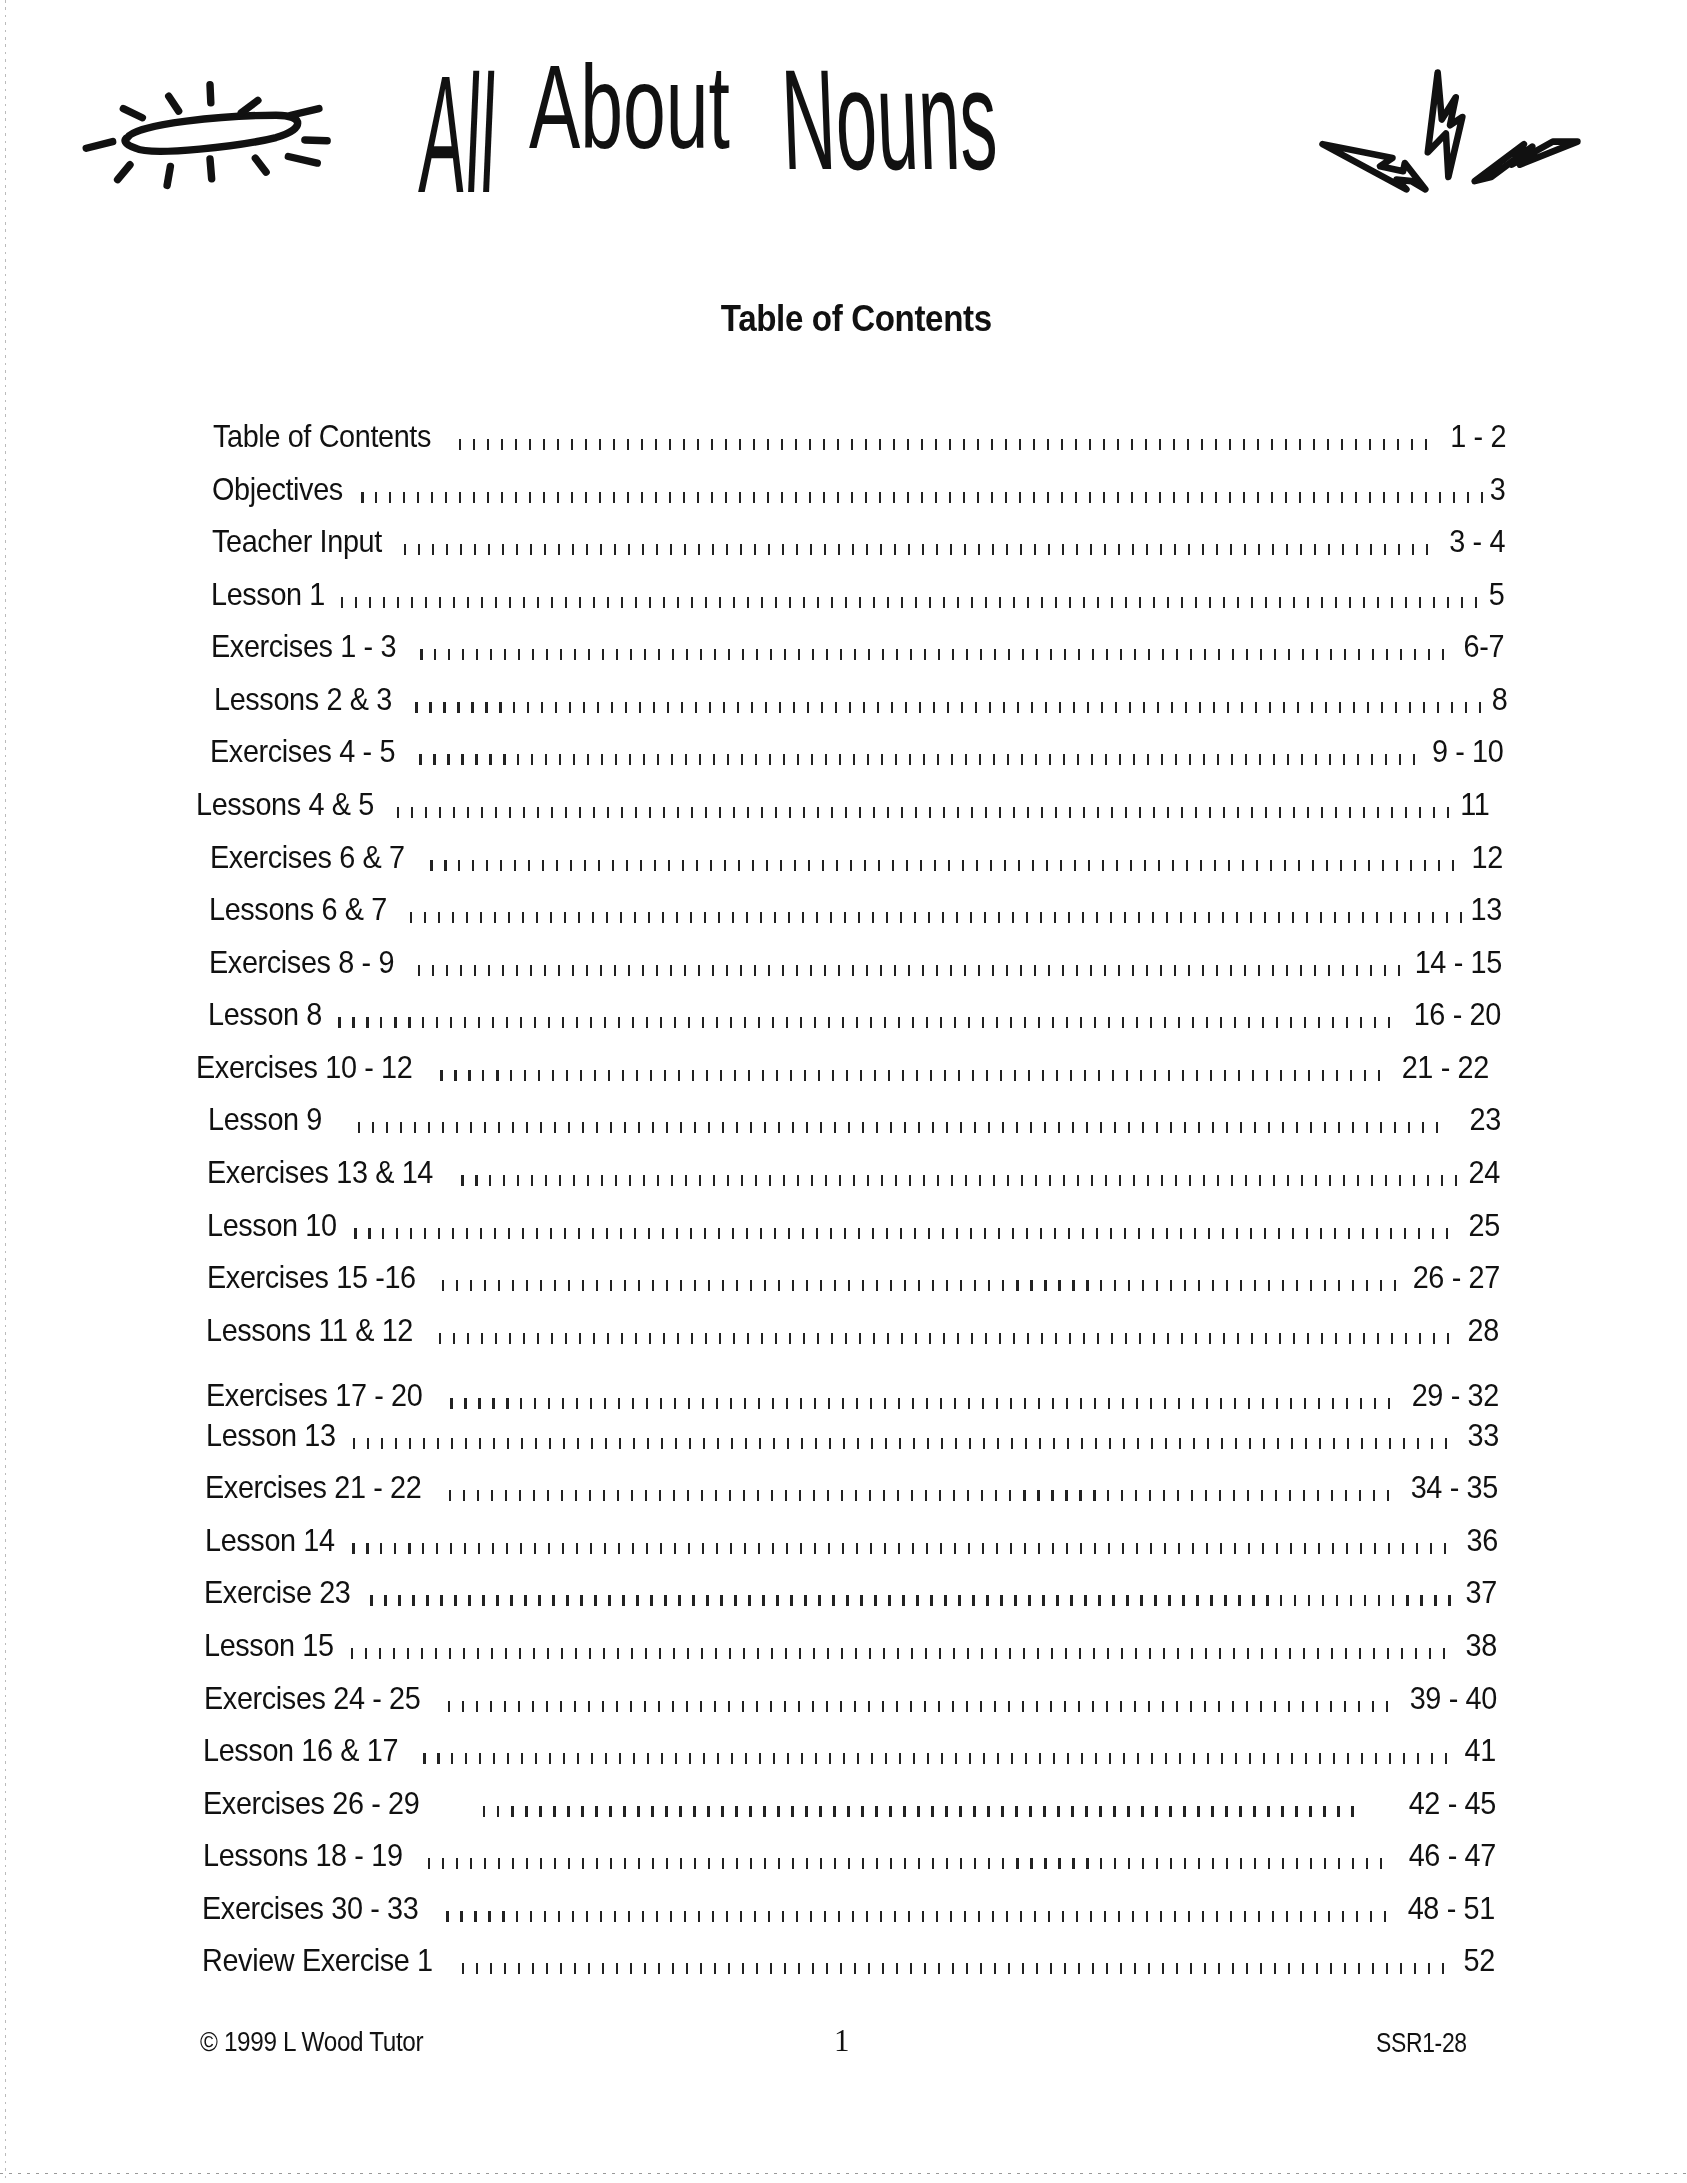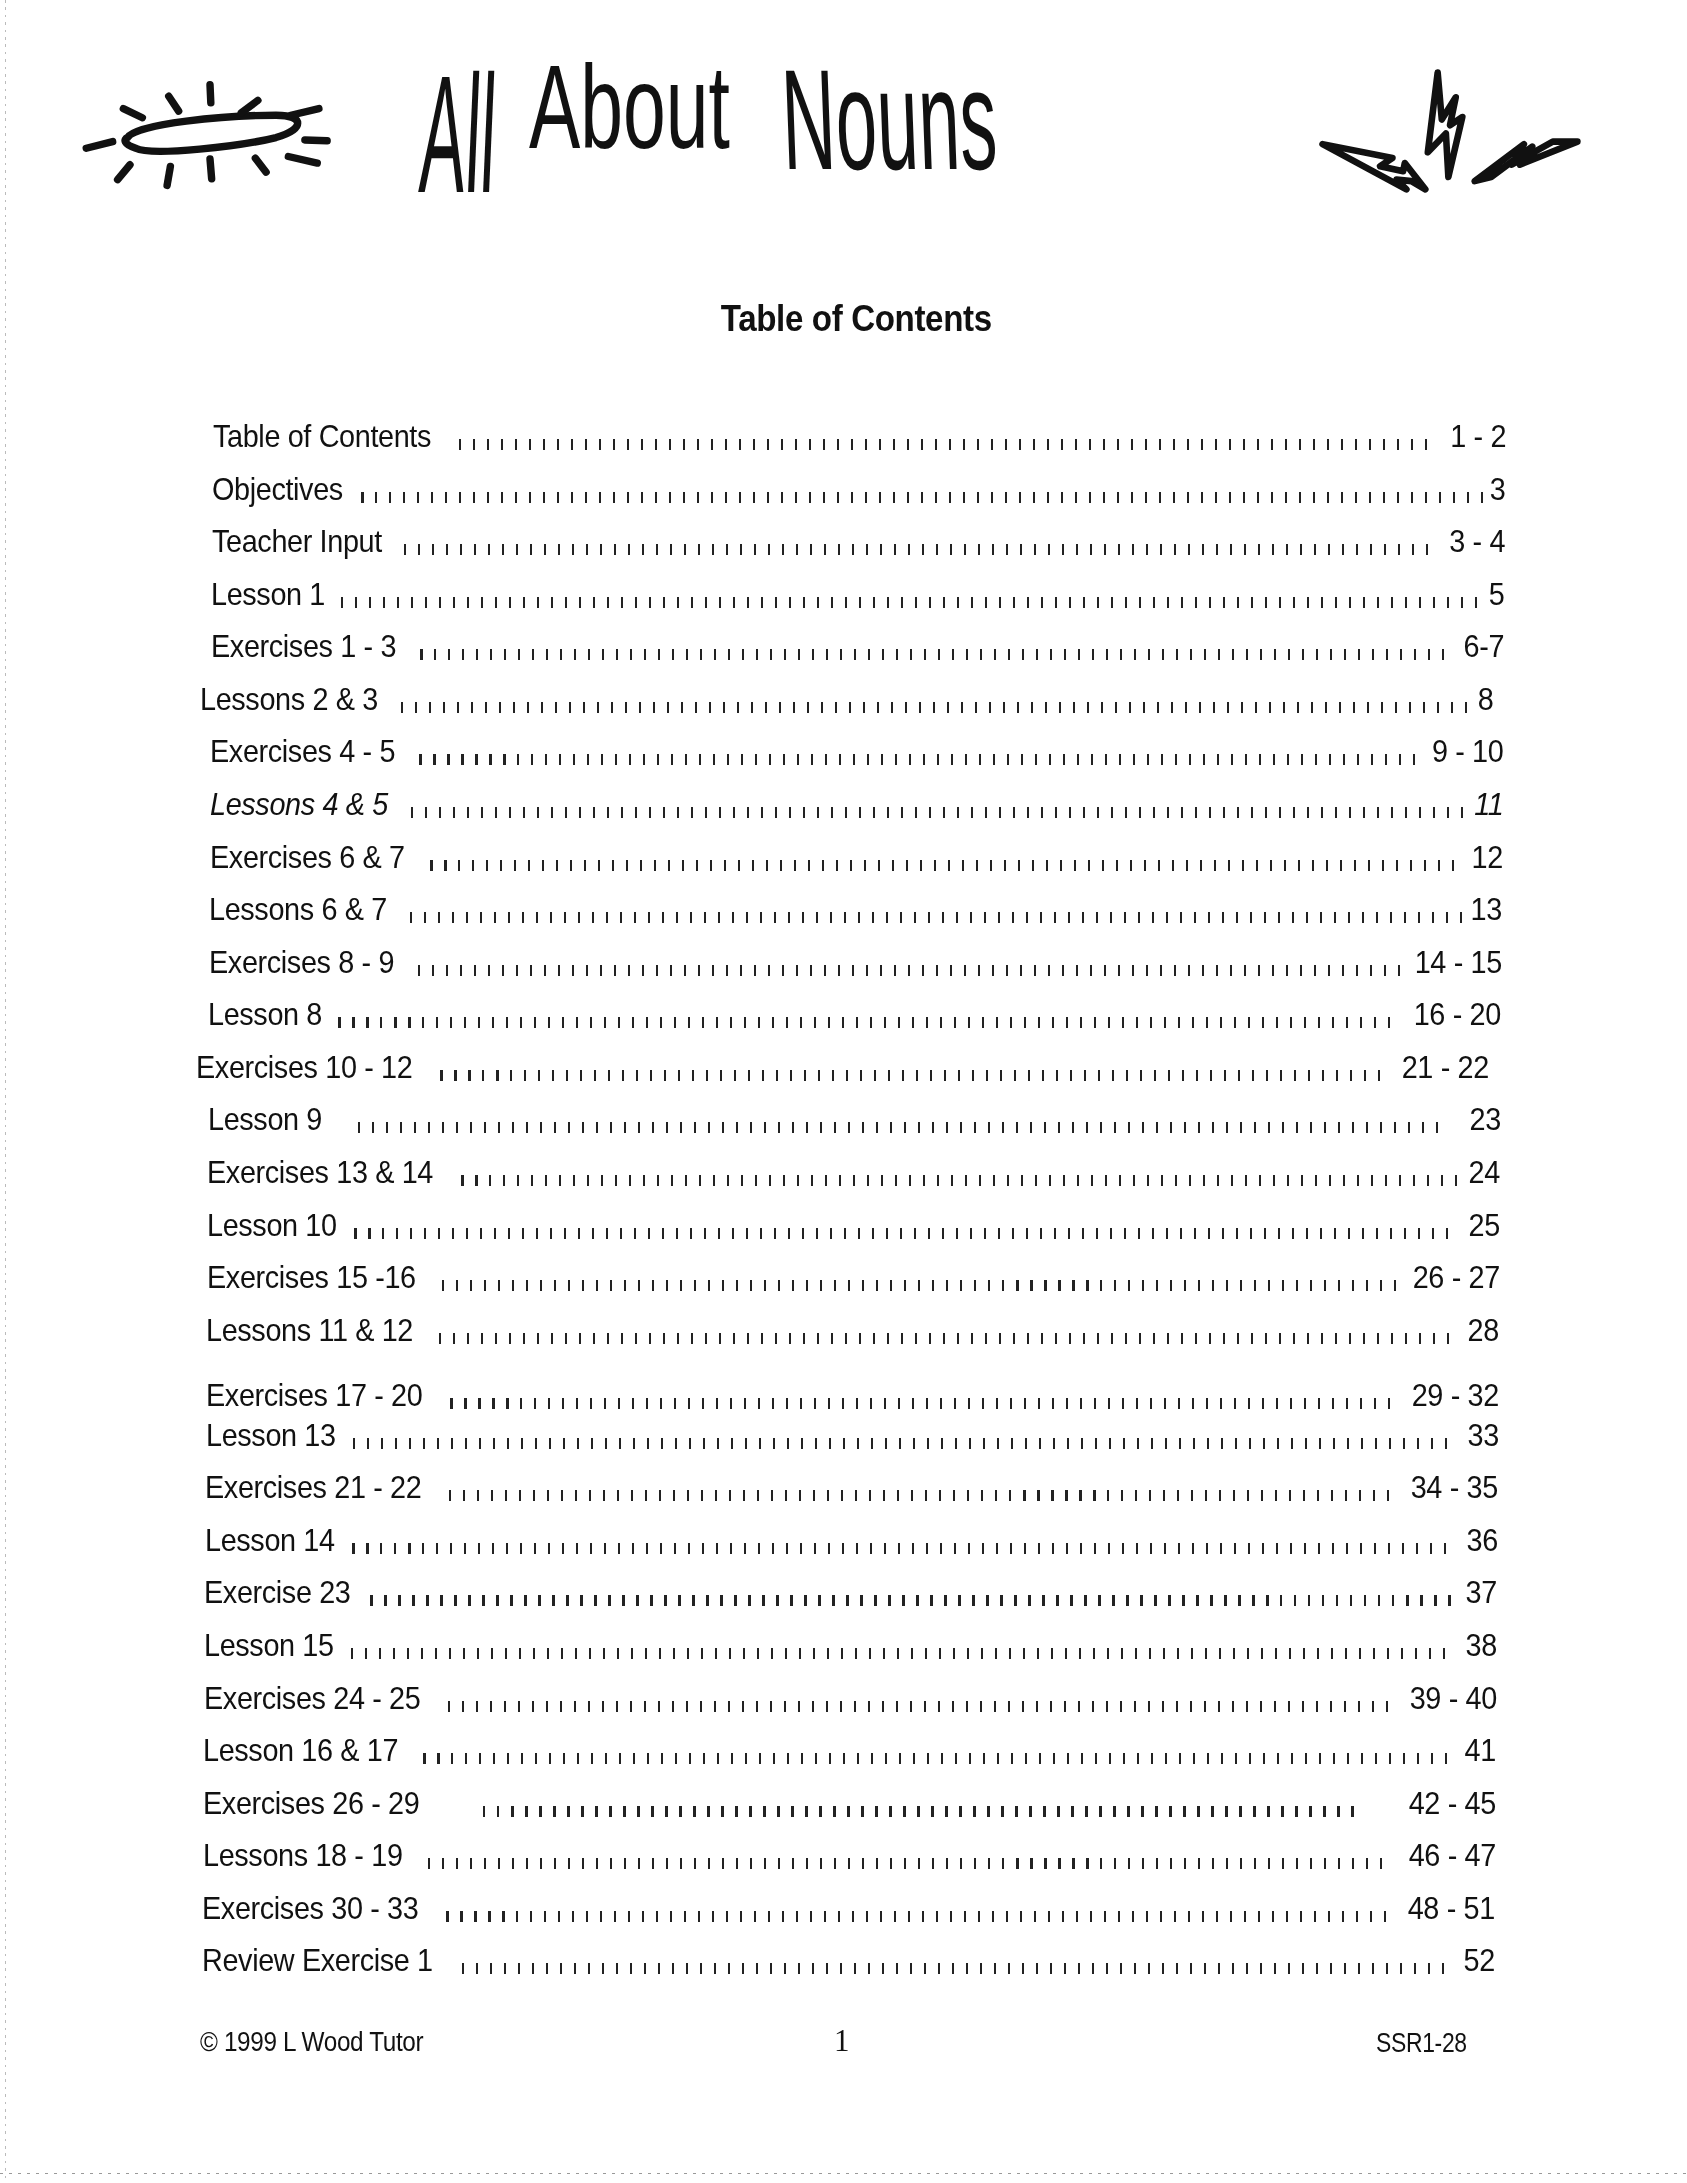--- a/index.html
+++ b/index.html
@@ -117,31 +117,31 @@
     <div class="toc-row" style="top: 574px; left: 211px; width: 1293px;">
       <span class="label">Lesson 1</span>
       <span class="leader"></span>
       <span class="page">5</span>
     </div>
     <div class="toc-row" style="top: 626px; left: 211px; width: 1293px;">
       <span class="label">Exercises 1 - 3</span>
       <span class="leader"></span>
       <span class="page">6-7</span>
     </div>
-    <div class="toc-row" style="top: 679px; left: 200px; width: 1293px;">
+    <div class="toc-row" style="top: 679px; left: 214px; width: 1293px;">
       <span class="label">Lessons 2 &amp; 3</span>
       <span class="leader"></span>
       <span class="page">8</span>
     </div>
     <div class="toc-row" style="top: 731px; left: 210px; width: 1293px;">
       <span class="label">Exercises 4 - 5</span>
       <span class="leader"></span>
       <span class="page">9 - 10</span>
     </div>
-    <div class="toc-row" style="top: 784px; left: 210px; width: 1293px; font-style: italic;">
+    <div class="toc-row" style="top: 784px; left: 196px; width: 1293px;">
       <span class="label">Lessons 4 &amp; 5</span>
       <span class="leader"></span>
       <span class="page">11</span>
     </div>
     <div class="toc-row" style="top: 837px; left: 210px; width: 1293px;">
       <span class="label">Exercises 6 &amp; 7</span>
       <span class="leader"></span>
       <span class="page">12</span>
     </div>
     <div class="toc-row" style="top: 889px; left: 209px; width: 1293px;">

